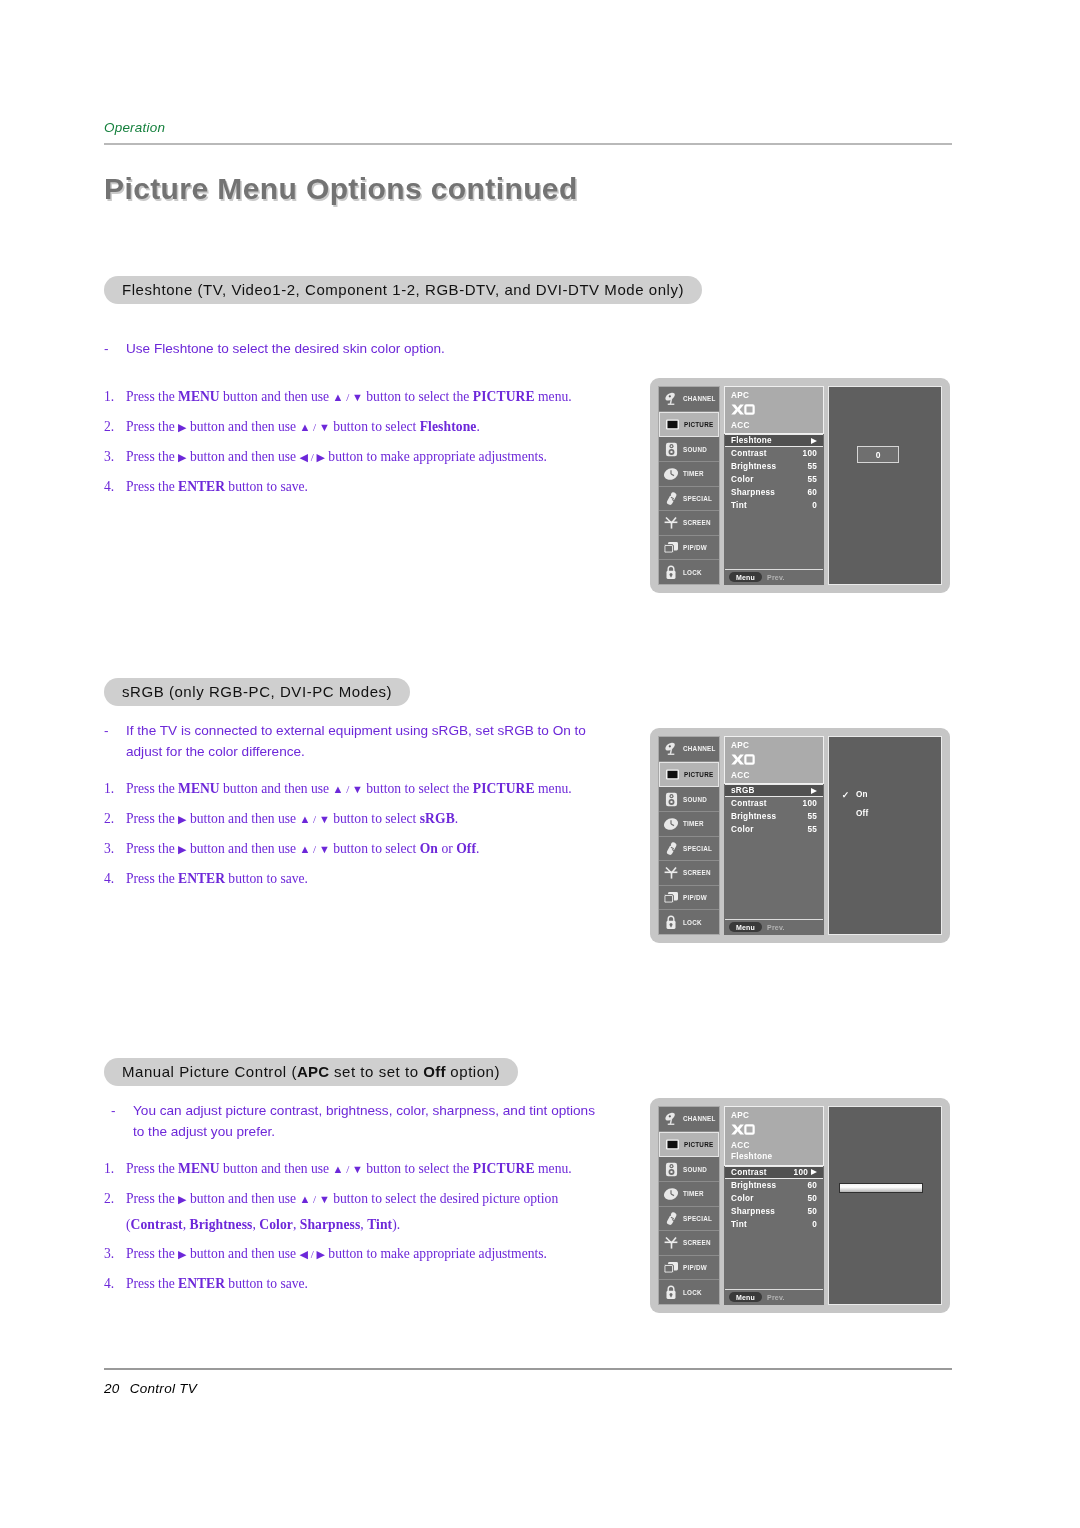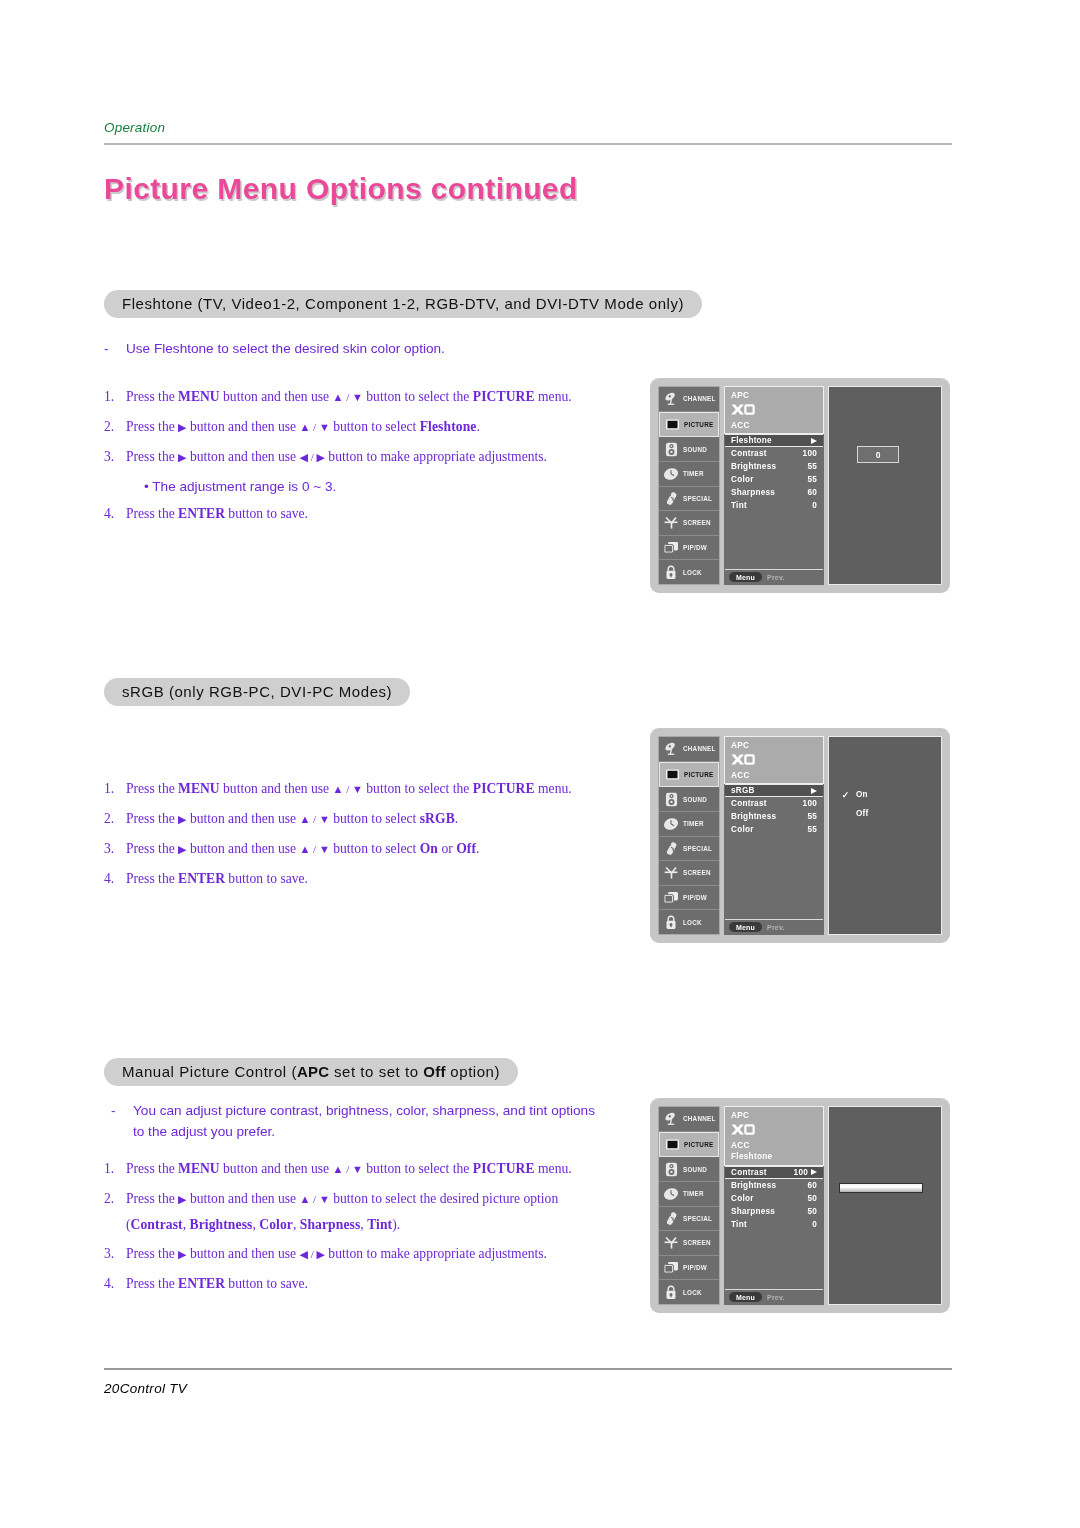--- a/index.html
+++ b/index.html
@@ -39,21 +39,21 @@
     background: #b9b9b9;
   }
 
   
   .page-title {
     position: absolute;
     left: 104px; top: 172px;
     font-size: 30px;
     font-weight: bold;
     letter-spacing: 0.4px;
-    color: #ec4899;
+    color: #737373;
     text-shadow: 1.5px 1.5px 0 #c9c9c9;
   }
 
   
   .pill {
     position: absolute;
     background: #cfcfcf;
     border-radius: 14px;
     height: 28px;
     line-height: 28px;
@@ -300,46 +300,45 @@
     width: 848px; height: 1.6px;
     background: #9a9a9a;
   }
   .folio {
     position: absolute;
     left: 104px; top: 1381px;
     font-style: italic;
     font-size: 13.5px;
     letter-spacing: 0.3px;
   }
-  .folio .pg { }
+  .folio .pg { margin-right: 10px; }
 </style>
 </head>
 <body>
 
 <div class="page">
 
   <div class="runhead">Operation</div>
   <div class="head-rule"></div>
 
   <div class="page-title">Picture Menu Options continued</div>
 
-  <div class="pill" style="left:104px; top:290px;">Fleshtone (TV, Video1-2, Component 1-2, RGB-DTV, and DVI-DTV Mode only)</div>
+  <div class="pill" style="left:104px; top:276px;">Fleshtone (TV, Video1-2, Component 1-2, RGB-DTV, and DVI-DTV Mode only)</div>
 
   <div class="body-block" style="left:104px; top:338px; width:540px;">
     <span class="dashline"><span class="dash">-</span><span>Use Fleshtone to select the desired skin color option.</span></span>
   </div>
 
   <div class="body-block" style="left:104px; top:386px; width:545px;">
     <span class="numline"><span class="num">1.</span><span>Press the </span><span class="b">MENU</span><span> button and then use </span><span class="arw">▲ / ▼</span><span> button to select the </span><span class="sb">PICTURE</span><span> menu.</span></span>
 
     <span class="numline"><span class="num">2.</span><span>Press the </span><span class="arw">▶</span><span> button and then use </span><span class="arw">▲ / ▼</span><span> button to select </span><span class="sb">Fleshtone</span><span>.</span></span>
 
     <span class="numline"><span class="num">3.</span><span>Press the </span><span class="arw">▶</span><span> button and then use </span><span class="arw">◀ / ▶</span><span> button to make appropriate adjustments.</span></span>
 
-    <span class="bulletline">• The adjustment range is 0 ~ 3.</span>
 
     <span class="numline"><span class="num">4.</span><span>Press the </span><span class="b">ENTER</span><span> button to save.</span></span>
   </div>
 
   <div class="osd" style="left:650px; top:378px;">
     <div class="osd-inner">
       <div class="rail">
         <div class="rail-item">
           <span class="rail-ico">
               <svg width="15" height="15" viewBox="0 0 16 16">
@@ -474,20 +473,23 @@
       </div>
 
       <div class="col-right">
         <div class="valbox">0</div>
       </div>
     </div>
   </div>
 
   <div class="pill" style="left:104px; top:678px;">sRGB (only RGB-PC, DVI-PC Modes)</div>
 
+  <div class="body-block" style="left:104px; top:720px; width:545px;">
+    <span class="dashline"><span class="dash">-</span><span>If the TV is connected to external equipment using sRGB, set sRGB to On to</span><br><span style="display:inline-block;text-indent:0;">adjust for the color difference.</span></span>
+  </div>
 
   <div class="body-block" style="left:104px; top:778px; width:545px;">
     <span class="numline"><span class="num">1.</span><span>Press the </span><span class="b">MENU</span><span> button and then use </span><span class="arw">▲ / ▼</span><span> button to select the </span><span class="sb">PICTURE</span><span> menu.</span></span>
 
     <span class="numline"><span class="num">2.</span><span>Press the </span><span class="arw">▶</span><span> button and then use </span><span class="arw">▲ / ▼</span><span> button to select </span><span class="sb">sRGB</span><span>.</span></span>
 
     <span class="numline"><span class="num">3.</span><span>Press the </span><span class="arw">▶</span><span> button and then use </span><span class="arw">▲ / ▼</span><span> button to select </span><span class="sb">On</span><span> or </span><span class="sb">Off</span><span>.</span></span>
 
     <span class="numline"><span class="num">4.</span><span>Press the </span><span class="b">ENTER</span><span> button to save.</span></span>
   </div>

